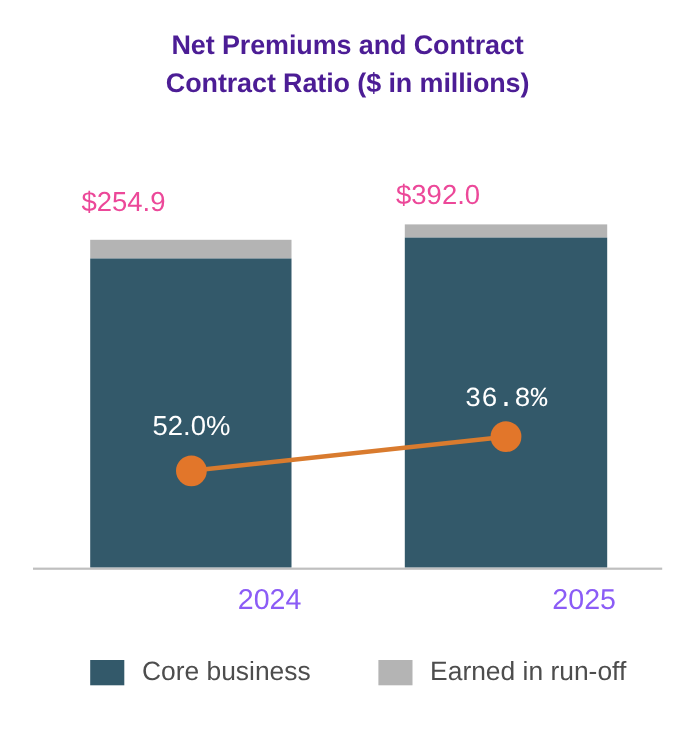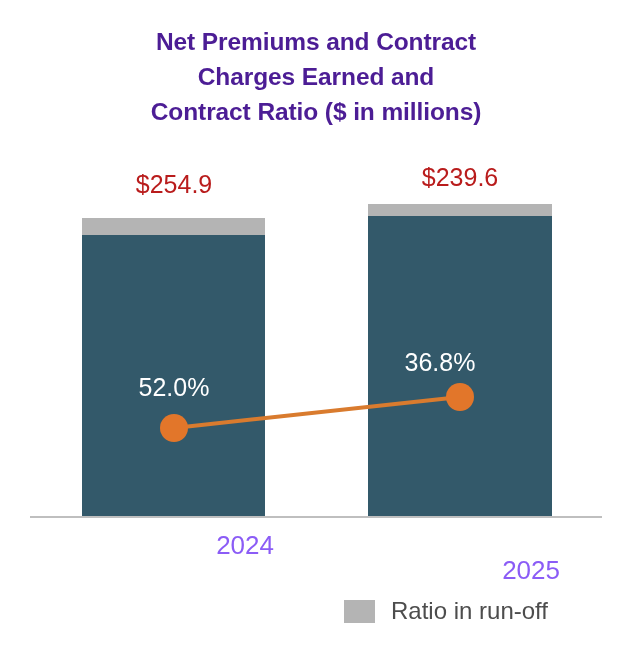--- a/index.html
+++ b/index.html
@@ -57,23 +57,22 @@
     left: 30px;
     top: 516px;
     width: 572px;
     height: 2px;
     background: #BFBFBF;
   }
 
   
   .total-label {
     position: absolute;
-    text-align: center;
     font-size: 25px;
-    color: #b91c1c;
+    color: #ec4899;
     white-space: pre;
   }
 
   .ratio-label {
     position: absolute;
     text-align: center;
     font-size: 25px;
     color: #FFFFFF;
     white-space: pre;
   }
@@ -124,50 +123,53 @@
     line-height: 24px;
   }
 </style>
 </head>
 <body>
 
 <div id="chart-root">
 
   <div class="chart-title">
     <span class="tline">Net Premiums and Contract</span>
-    <span class="tline">Charges Earned and</span>
     <span class="tline">Contract Ratio ($ in millions)</span>
   </div>
 
   <div class="plot">
 
     <div class="bar-seg seg-runoff" style="left:82px; top:218px; width:183px; height:17px;"></div>
     <div class="bar-seg seg-core" style="left:82px; top:235px; width:183px; height:281px;"></div>
 
     <div class="bar-seg seg-runoff" style="left:368px; top:204px; width:184px; height:12px;"></div>
     <div class="bar-seg seg-core" style="left:368px; top:216px; width:184px; height:300px;"></div>
 
     <div class="axis-line"></div>
 
     <div class="total-label" style="left:74px; top:170px; width:200px;">$254.9</div>
-    <div class="total-label" style="left:360px; top:163px; width:200px;">$239.6</div>
+    <div class="total-label" style="left:360px; top:163px; width:200px;">$392.0</div>
 
     <div class="ratio-label" style="left:74px; top:373px; width:200px;">52.0%</div>
-    <div class="ratio-label" style="left:340px; top:348px; width:200px;">36.8%</div>
+    <div class="ratio-label" style="left:360px; top:348px; width:200px;font-family:Liberation Mono, monospace;">36.8%</div>
 
     <div class="cat-label" style="left:74px; top:530px; width:200px;">2024</div>
-    <div class="cat-label" style="left:360px; top:530px; width:200px;margin-top:25px;">2025</div>
+    <div class="cat-label" style="left:360px; top:530px; width:200px;">2025</div>
   </div>
 
   <svg class="line-layer" width="632" height="672" viewBox="0 0 632 672">
     <line x1="174" y1="428" x2="460" y2="397" stroke="#D97B2E" stroke-width="4"></line>
     <circle cx="174" cy="428" r="14" fill="#E2762A"></circle>
     <circle cx="460" cy="397" r="14" fill="#E2762A"></circle>
   </svg>
 
   <div class="legend">
+    <div class="legend-item" style="left:82px; top:1px;">
+      <span class="legend-swatch core"></span>
+      <span class="legend-text">Core business</span>
+    </div>
     <div class="legend-item" style="left:344px; top:1px;">
       <span class="legend-swatch runoff"></span>
-      <span class="legend-text">Ratio in run-off</span>
+      <span class="legend-text">Earned in run-off</span>
     </div>
   </div>
 
 </div>
 
 </body></html>

